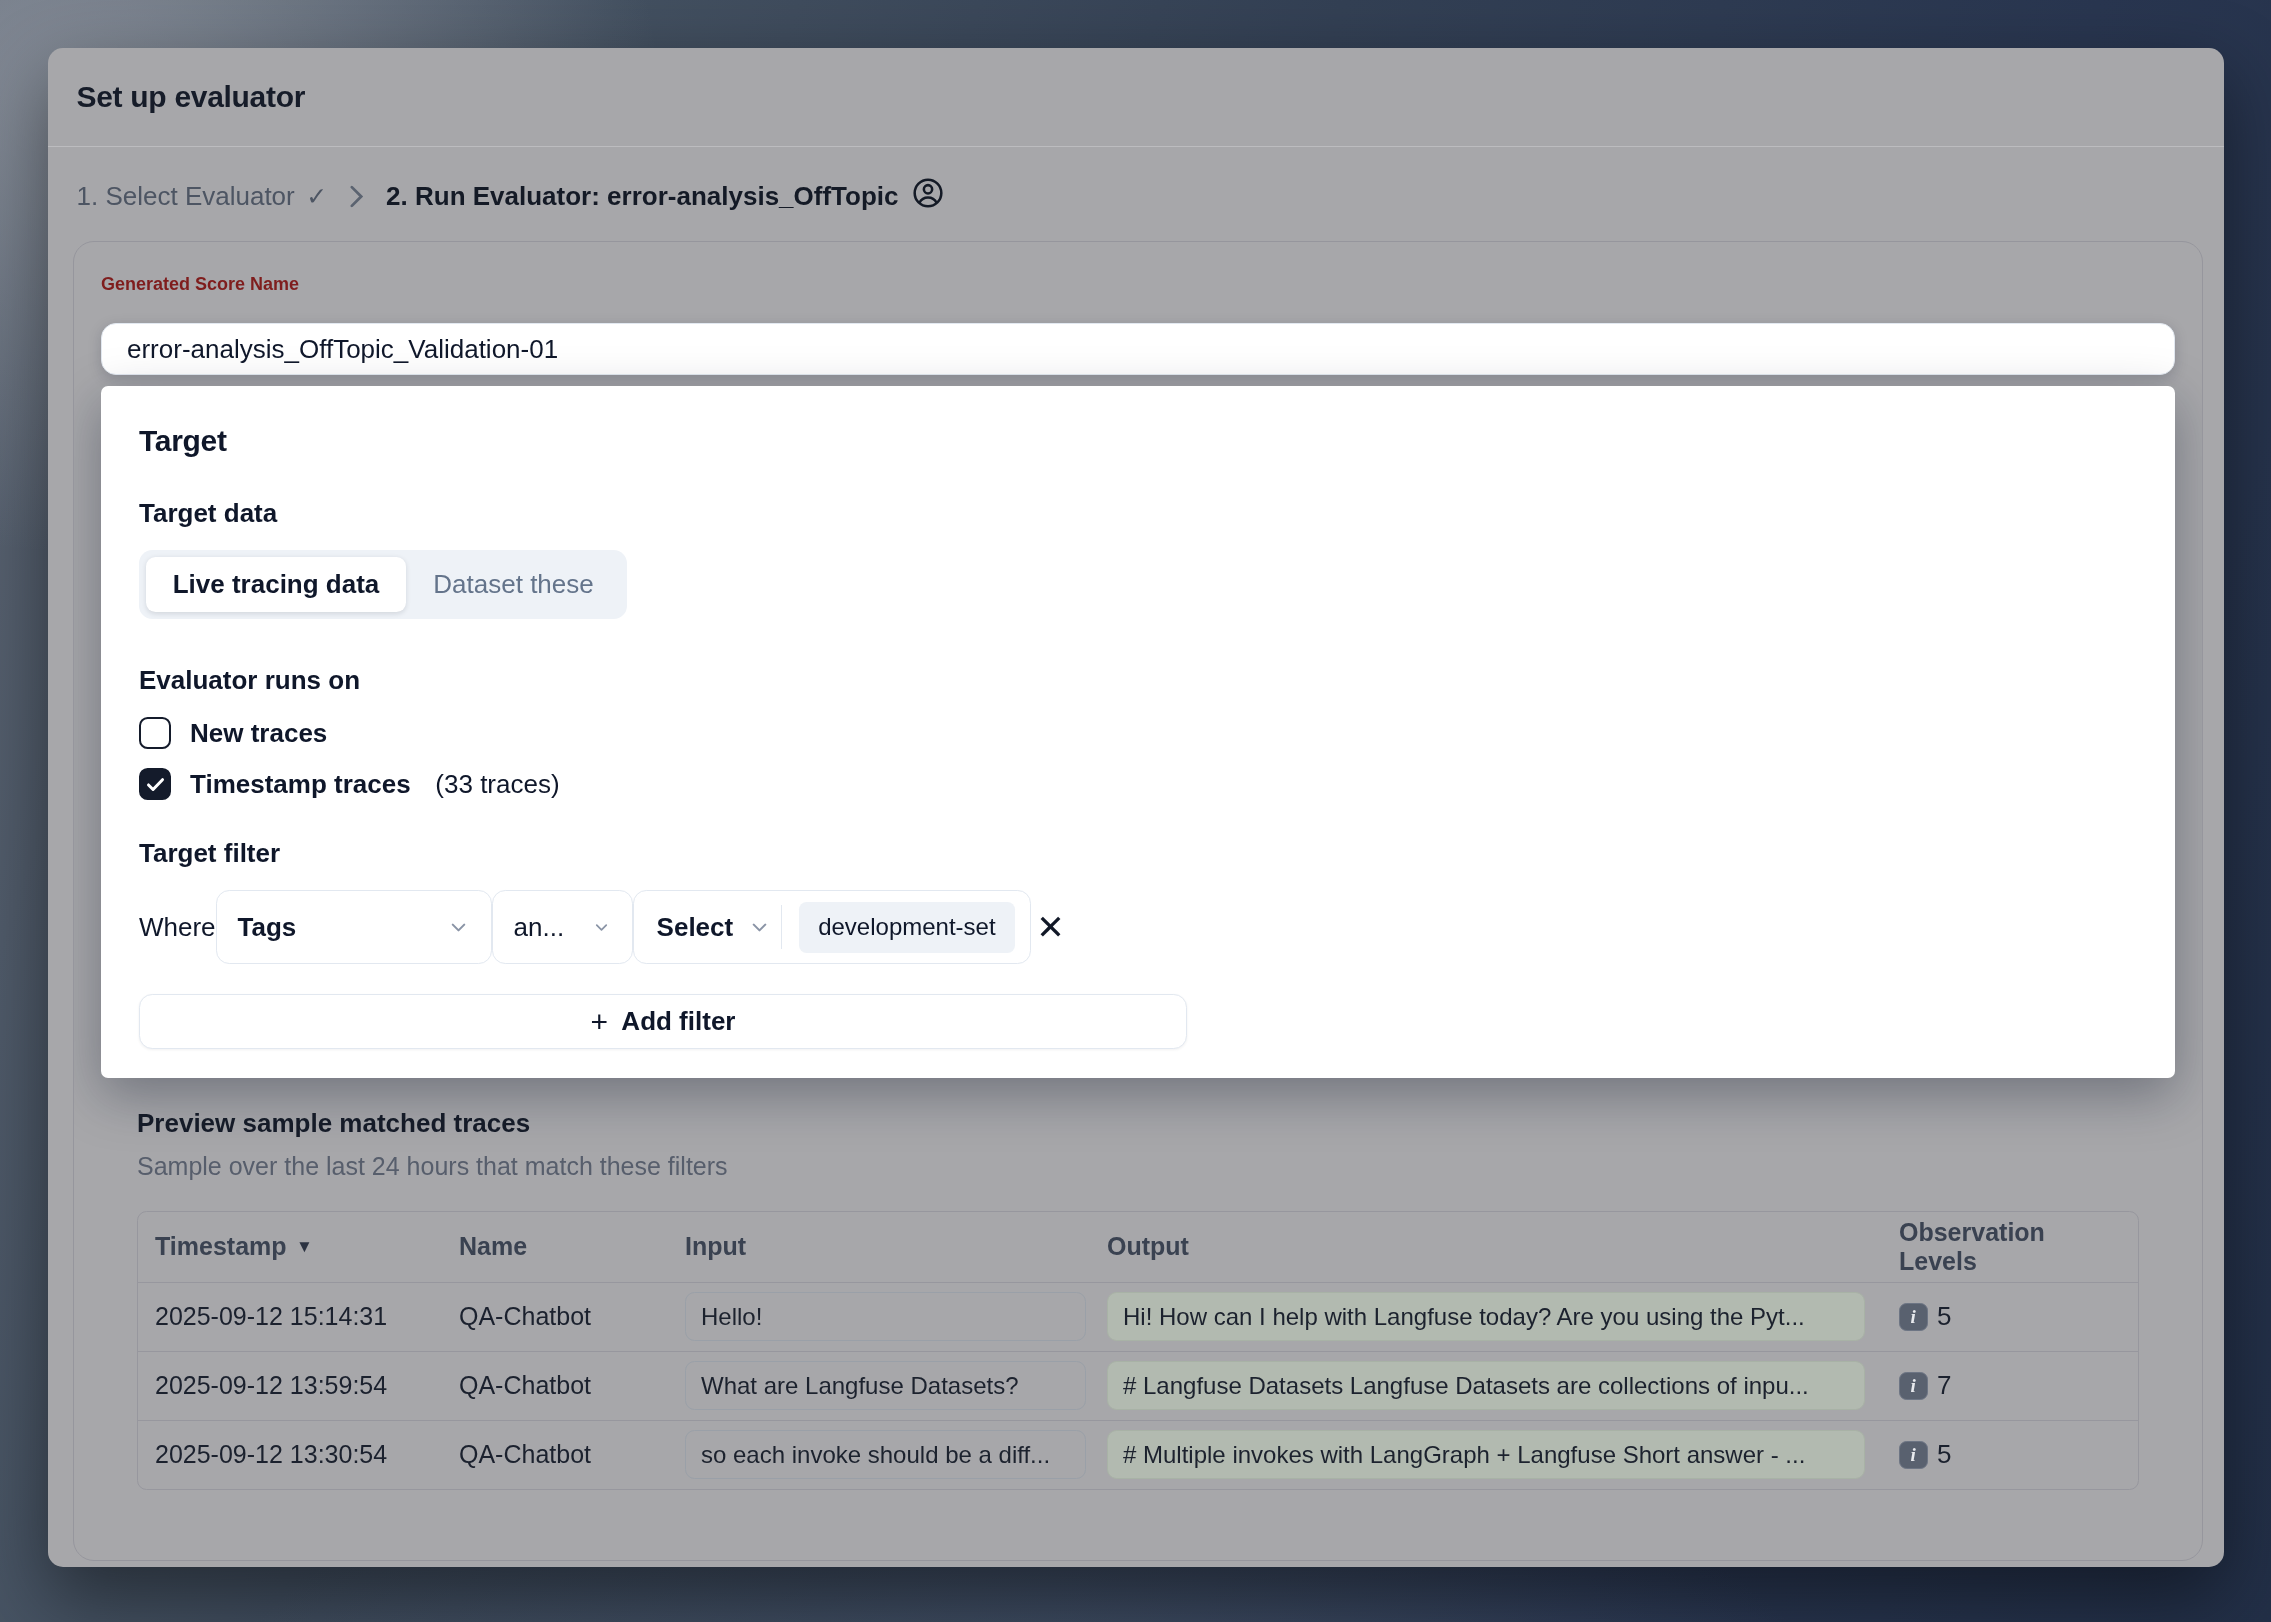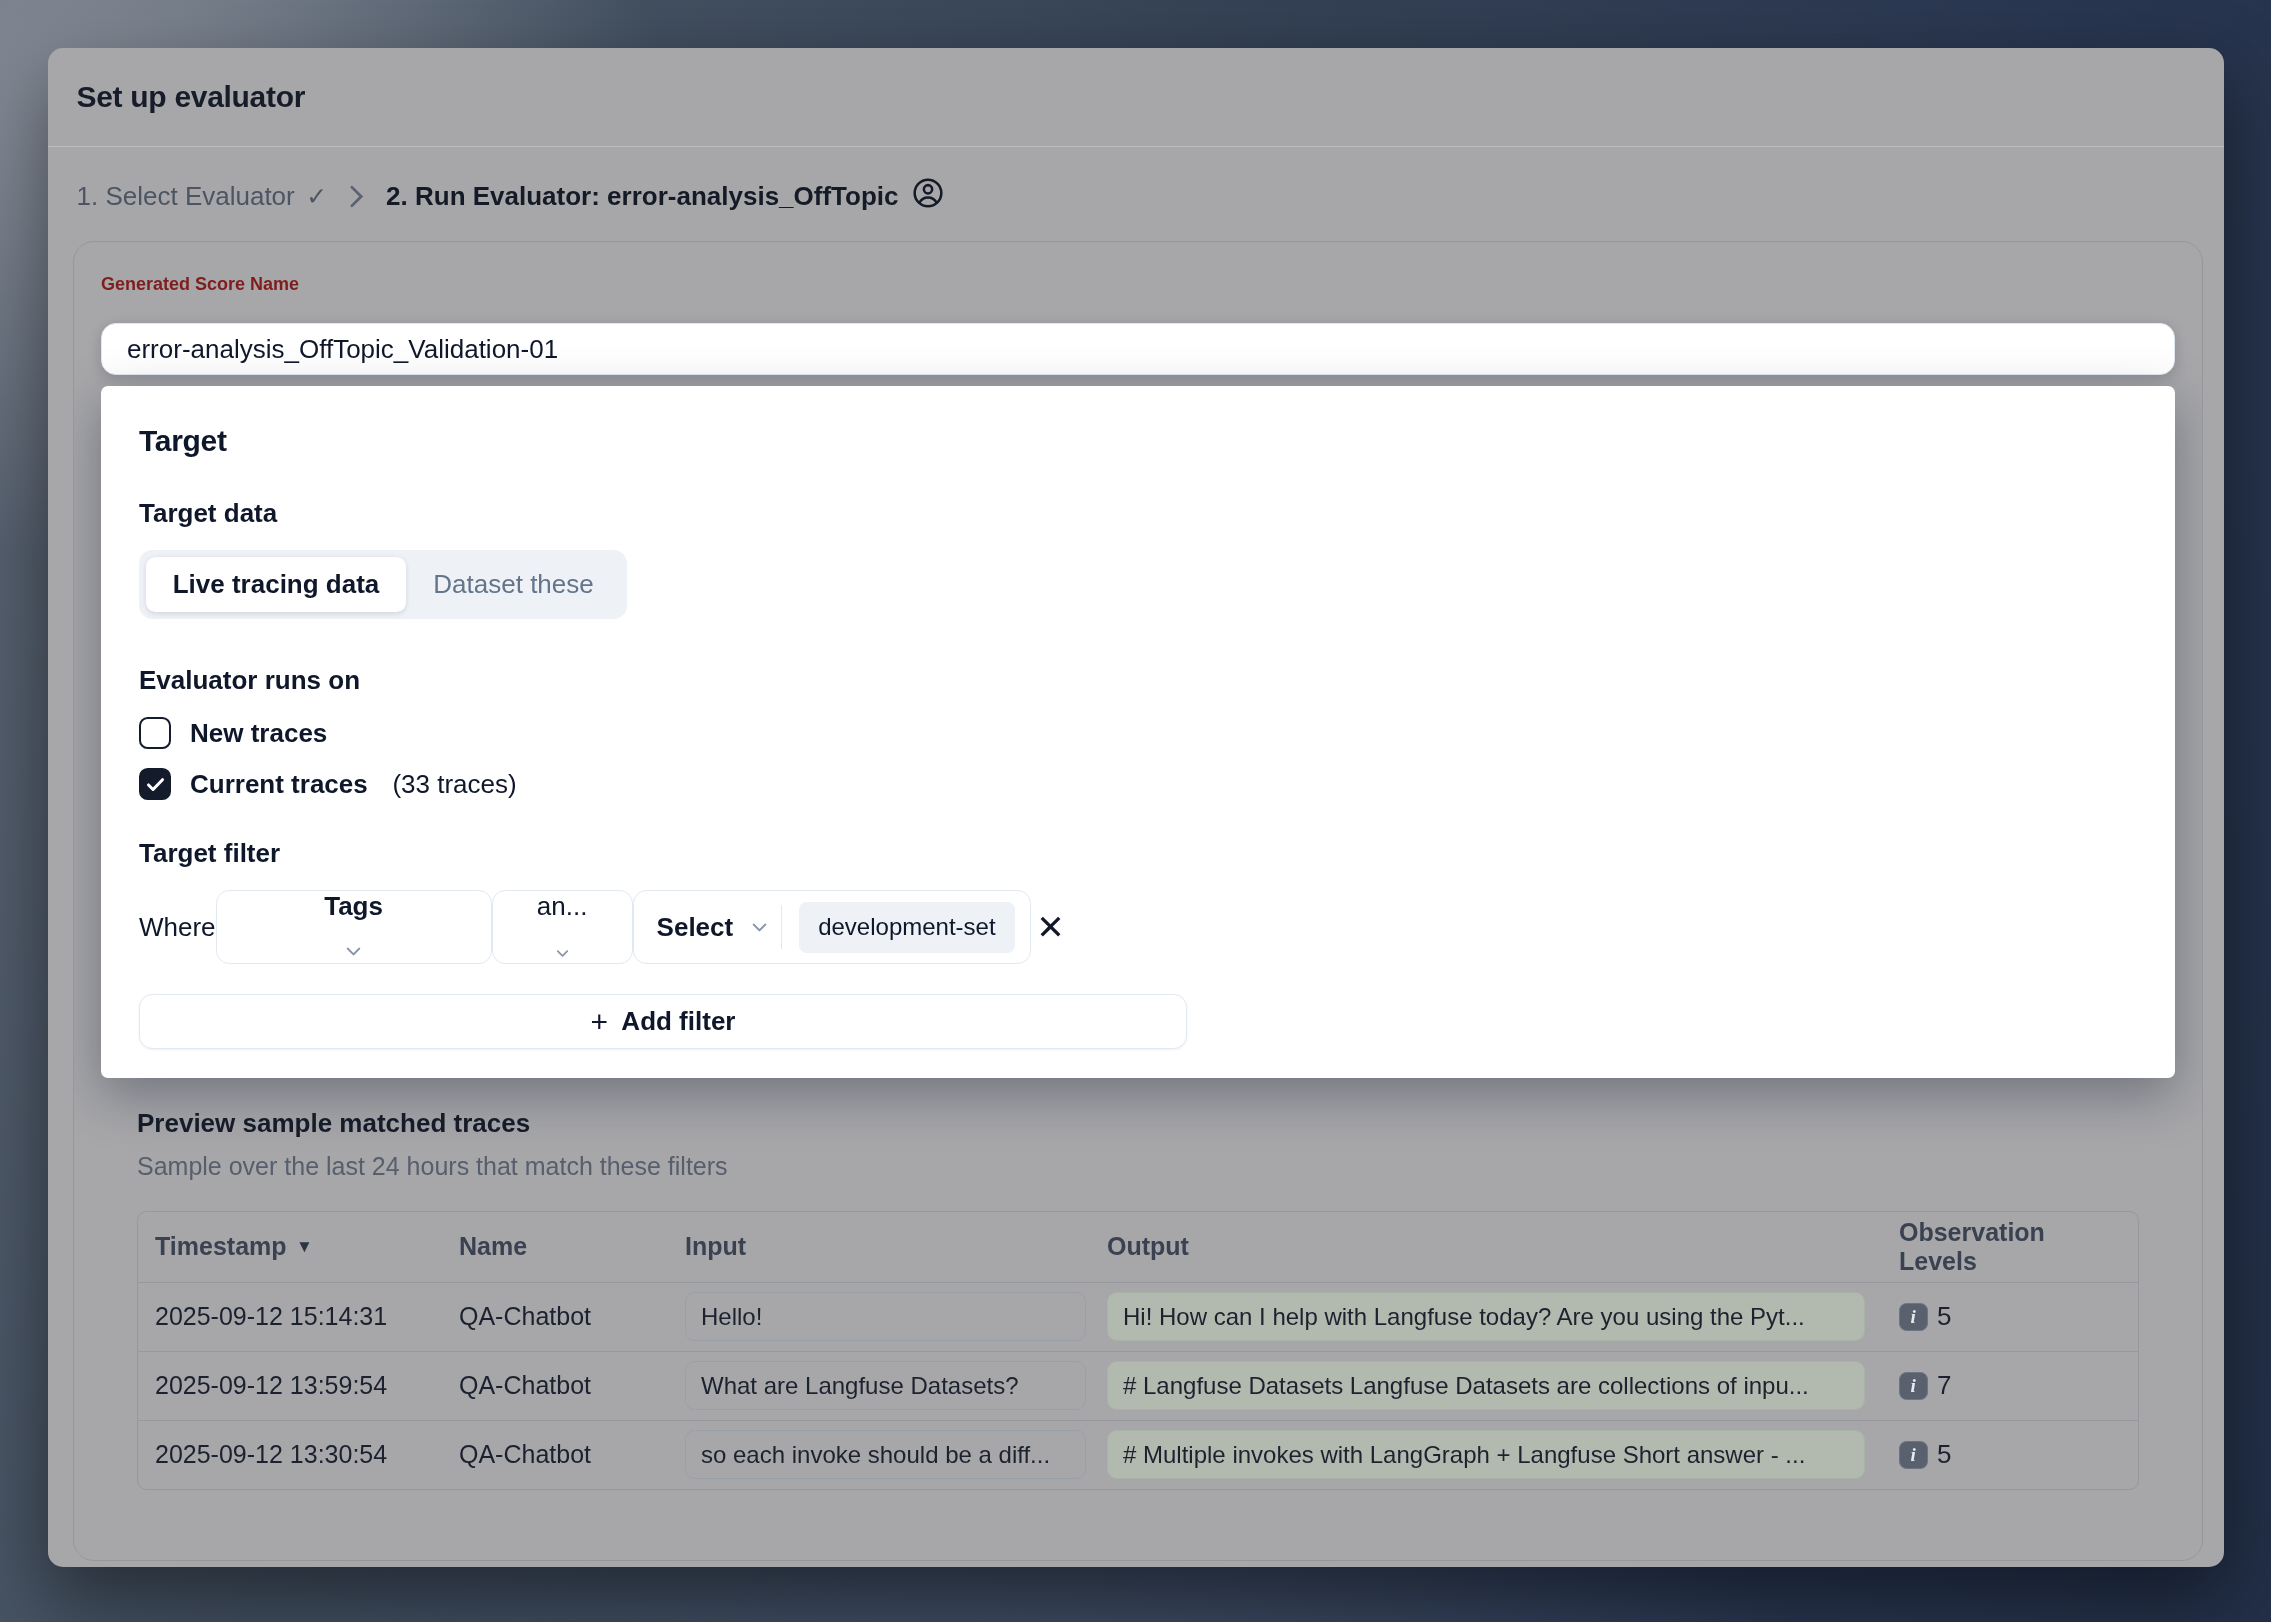--- a/index.html
+++ b/index.html
@@ -61,21 +61,21 @@
     display:flex; align-items:center; justify-content:center; cursor:pointer; flex:none;
   }
   .checkbox.checked { background:#141b2b; }
   .check-label { font-size:26px; font-weight:600; color:#0f172a; }
   .check-suffix { font-size:26px; font-weight:400; color:#0f172a; margin-left:5.7px; }
   .filter-label { margin-top:38px; }
   .filter-row { display:flex; align-items:center; }
   .where-label { font-size:26px; color:#0f172a; }
   .select-box {
     height:74px; border:1.4px solid #e2e8f0; border-radius:13.3px; background:#fff;
-    display:flex; align-items:center; justify-content:space-between; padding:0 21px; cursor:pointer;flex-direction:column;
+    display:flex; align-items:center; justify-content:space-between; padding:0 21px; cursor:pointer;
   }
   .select-box .sel-text { font-size:26px; font-weight:600; color:#0f172a; }
   .sel-tags { width:276px; }
   .sel-op { width:141px; }
   .sel-op .sel-text { font-weight:500; }
   .value-group {
     height:74px; border:1.4px solid #e2e8f0; border-radius:13.3px; background:#fff;
     display:flex; align-items:center; padding:0 15px 0 23px; cursor:pointer;
   }
   .value-group .sel-text { font-size:26px; font-weight:600; color:#0f172a; margin-right:15px; }
@@ -171,21 +171,21 @@
       <div class="check-row">
         <span class="checkbox"></span>
         <span class="check-label">New traces</span>
       </div>
       <div class="check-row">
         <span class="checkbox checked">
           <svg class="check-icon" width="21" height="21" viewBox="0 0 24 24" fill="none" stroke="#ffffff" stroke-width="3.4" stroke-linecap="round" stroke-linejoin="round">
               <path d="M4 12.5l5.2 5.2L20 6.5"></path>
             </svg>
         </span>
-        <span class="check-label">Current traces</span>
+        <span class="check-label">Timestamp traces</span>
         <span class="check-suffix">(33 traces)</span>
       </div>
 
       <div class="card-label filter-label">Target filter</div>
       <div class="filter-row">
         <span class="where-label">Where</span>
 
         <div class="select-box sel-tags">
           <span class="sel-text">Tags</span>
           <svg class="chev-icon" width="23" height="23" viewBox="0 0 24 24" fill="none" stroke="#8a94a6" stroke-width="2.2" stroke-linecap="round" stroke-linejoin="round">

